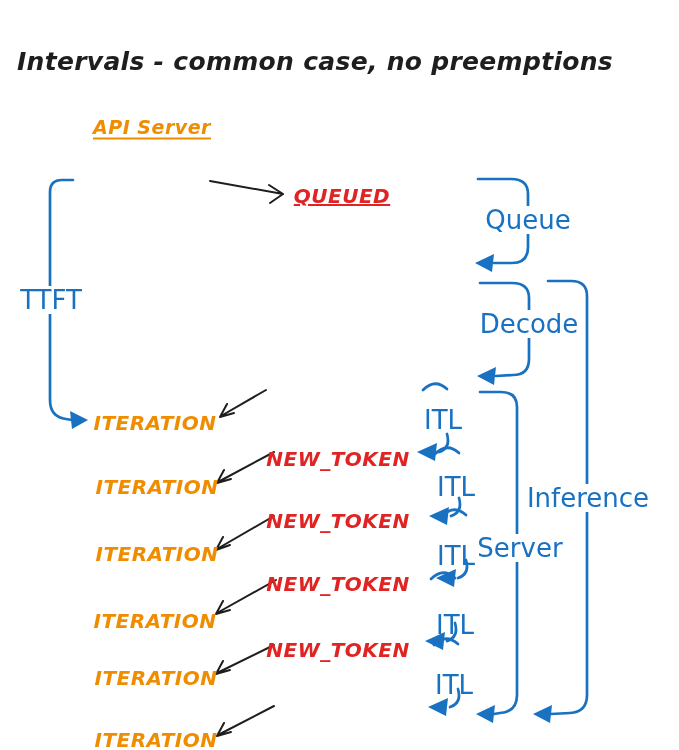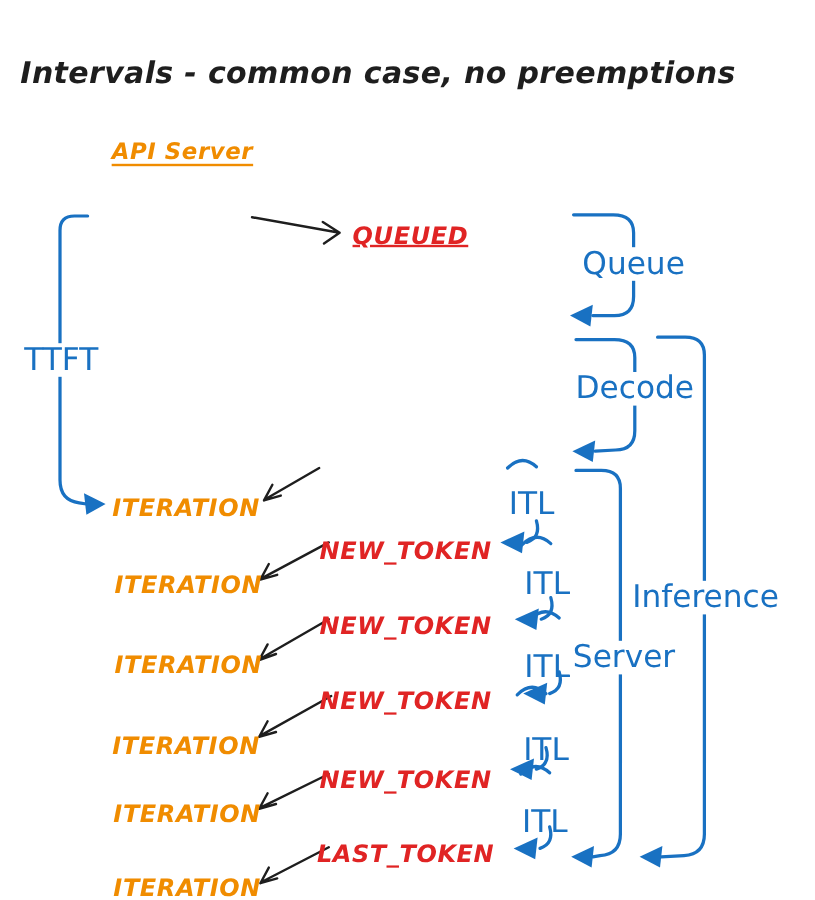--- a/index.html
+++ b/index.html
@@ -119,21 +119,20 @@
   <div class="txt hand ev orange" style="left:157px;top:530px;">ITERATION</div>
   <div class="txt hand ev orange" style="left:155px;top:597px;">ITERATION</div>
   <div class="txt hand ev orange" style="left:156px;top:654px;">ITERATION</div>
   <div class="txt hand ev orange" style="left:156px;top:716px;">ITERATION</div>
 
   <div class="txt hand ev red" style="left:342px;top:172px;text-decoration:underline;">QUEUED</div>
   <div class="txt hand ev red" style="left:338px;top:435px;">NEW_TOKEN</div>
   <div class="txt hand ev red" style="left:338px;top:497px;">NEW_TOKEN</div>
   <div class="txt hand ev red" style="left:338px;top:560px;">NEW_TOKEN</div>
   <div class="txt hand ev red" style="left:338px;top:626px;">NEW_TOKEN</div>
-  <div class="txt hand ev red" style="left:338px;top:687px;">LAST_TOKEN</div>
 
   <div class="txt blue-lbl masked" style="left:51px;top:276px;">TTFT</div>
   <div class="txt blue-lbl masked" style="left:528px;top:196px;">Queue</div>
   <div class="txt blue-lbl masked" style="left:529px;top:300px;">Decode</div>
   <div class="txt blue-lbl" style="left:443px;top:396px;">ITL</div>
   <div class="txt blue-lbl" style="left:456px;top:463px;">ITL</div>
   <div class="txt blue-lbl" style="left:456px;top:532px;">ITL</div>
   <div class="txt blue-lbl" style="left:455px;top:601px;">ITL</div>
   <div class="txt blue-lbl" style="left:454px;top:661px;">ITL</div>
   <div class="txt blue-lbl masked" style="left:520px;top:524px;">Server</div>

